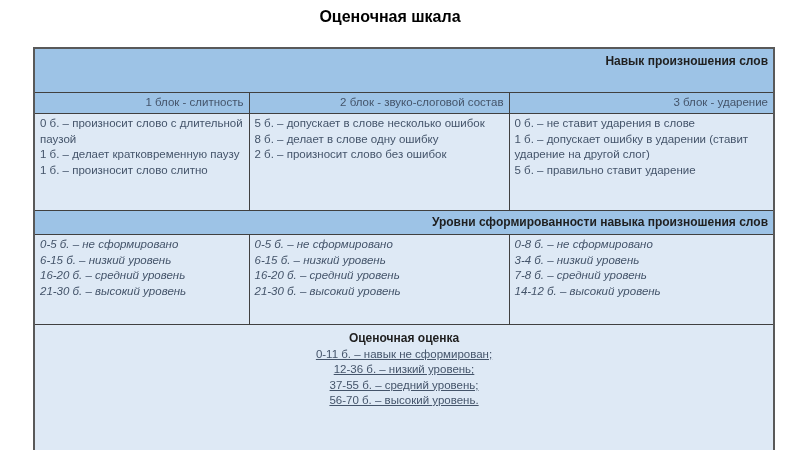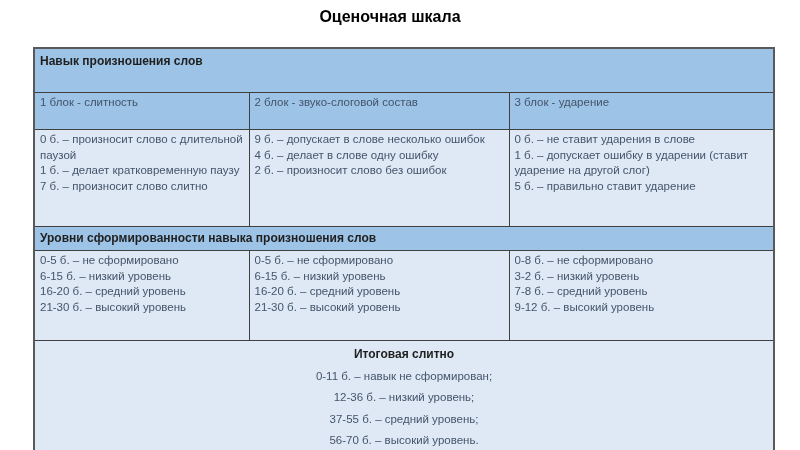--- a/index.html
+++ b/index.html
@@ -41,59 +41,60 @@
     border: 1px solid var(--border-inner, #404040);
     font-size: 11.5px;
     line-height: 15.5px;
     color: var(--text-body, #44546a);
     vertical-align: top;
     padding: 2px 5px;
     overflow: hidden;
   }
   td.hdr {
     background: var(--header-fill, #9dc3e6);
-    text-align: left;
+    text-align: right;
   }
   td.top-hdr {
     height: 36px;
     font-weight: bold;
     color: var(--text-heading, #1f1f1f);
     font-size: 12px;
     padding-top: 5px;
     vertical-align: top;
   }
   td.blk {
     height: 18px;
     vertical-align: middle;
     padding-top: 1px;
-    padding-bottom: 17px;
+    padding-bottom: 1px;
   }
   td.mid-hdr {
     height: 19px;
     font-weight: bold;
     color: var(--text-heading, #1f1f1f);
     font-size: 12px;
     vertical-align: middle;
     margin-top: 13px;
   }
   tr.r-criteria td { height: 92px; background: var(--cell-fill, #dee9f5); margin-left: 22px; }
-  tr.r-levels td   { height: 85px; background: var(--cell-fill, #dee9f5); }
+  tr.r-levels td   { height: 85px; background: var(--cell-fill, #dee9f5); font-style: italic; }
   td.final-cell {
     height: 118px;
     background: var(--cell-fill, #dee9f5);
     text-align: center;
     padding-top: 6px;
   }
   .final-hdr {
     font-weight: bold;
     font-size: 12px;
     color: var(--text-heading, #1f1f1f);
   }
   .final-lines .line {
-    margin-top: 6px;
+    margin-top: 0;
+    text-decoration: underline;
   }
 </style>
 </head>
 <body>
 
 <div class="slide">
   <div class="slide-title">Оценочная шкала</div>
 
   <table class="eval-table">
     <colgroup>
@@ -109,25 +110,25 @@
       <tr class="r-blocks">
         <td class="hdr blk">1 блок - слитность</td>
         <td class="hdr blk">2 блок - звуко-слоговой состав</td>
         <td class="hdr blk">3 блок - ударение</td>
       </tr>
 
       <tr class="r-criteria">
         <td>
             <div class="line">0 б. – произносит слово с длительной паузой</div>
             <div class="line">1 б. – делает кратковременную паузу</div>
-            <div class="line">7 б. – произносит слово слитно</div>
+            <div class="line">1 б. – произносит слово слитно</div>
           </td>
         <td>
-            <div class="line">9 б. – допускает в слове несколько ошибок</div>
-            <div class="line">4 б. – делает в слове одну ошибку</div>
+            <div class="line">5 б. – допускает в слове несколько ошибок</div>
+            <div class="line">8 б. – делает в слове одну ошибку</div>
             <div class="line">2 б. – произносит слово без ошибок</div>
           </td>
         <td>
             <div class="line">0 б. – не ставит ударения в слове</div>
             <div class="line">1 б. – допускает ошибку в ударении (ставит ударение на другой слог)</div>
             <div class="line">5 б. – правильно ставит ударение</div>
           </td>
       </tr>
 
       <tr class="r-section2">
@@ -142,29 +143,29 @@
             <div class="line">21-30 б. – высокий уровень</div>
           </td>
         <td>
             <div class="line">0-5 б. – не сформировано</div>
             <div class="line">6-15 б. – низкий уровень</div>
             <div class="line">16-20 б. – средний уровень</div>
             <div class="line">21-30 б. – высокий уровень</div>
           </td>
         <td>
             <div class="line">0-8 б. – не сформировано</div>
-            <div class="line">3-2 б. – низкий уровень</div>
+            <div class="line">3-4 б. – низкий уровень</div>
             <div class="line">7-8 б. – средний уровень</div>
-            <div class="line">9-12 б. – высокий уровень</div>
+            <div class="line">14-12 б. – высокий уровень</div>
           </td>
       </tr>
 
       <tr class="r-final">
         <td colspan="3" class="final-cell">
-          <div class="final-hdr">Итоговая слитно</div>
+          <div class="final-hdr">Оценочная оценка</div>
           <div class="final-lines">
               <div class="line">0-11 б. – навык не сформирован;</div>
               <div class="line">12-36 б. – низкий уровень;</div>
               <div class="line">37-55 б. – средний уровень;</div>
               <div class="line">56-70 б. – высокий уровень.</div>
             </div>
         </td>
       </tr>
     </tbody>
   </table>

